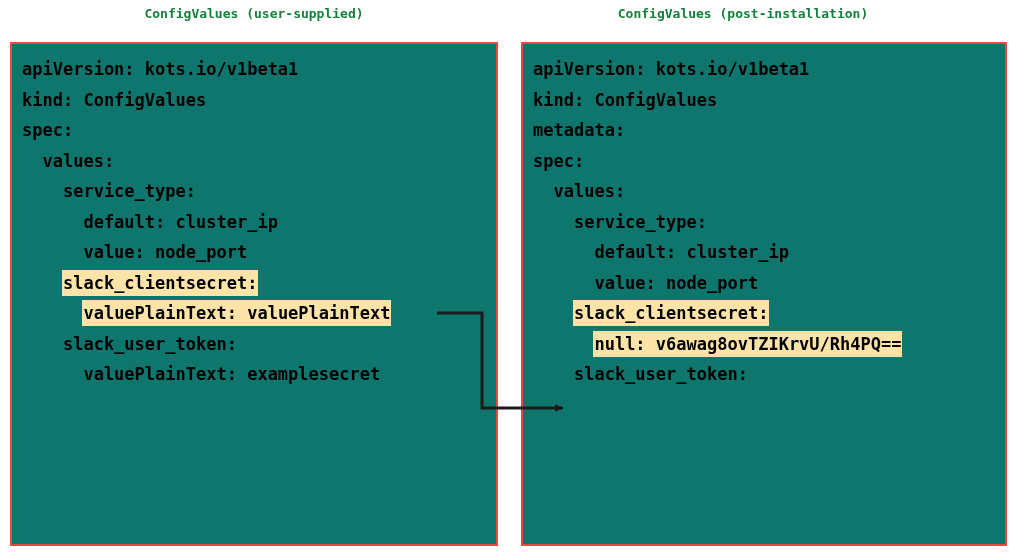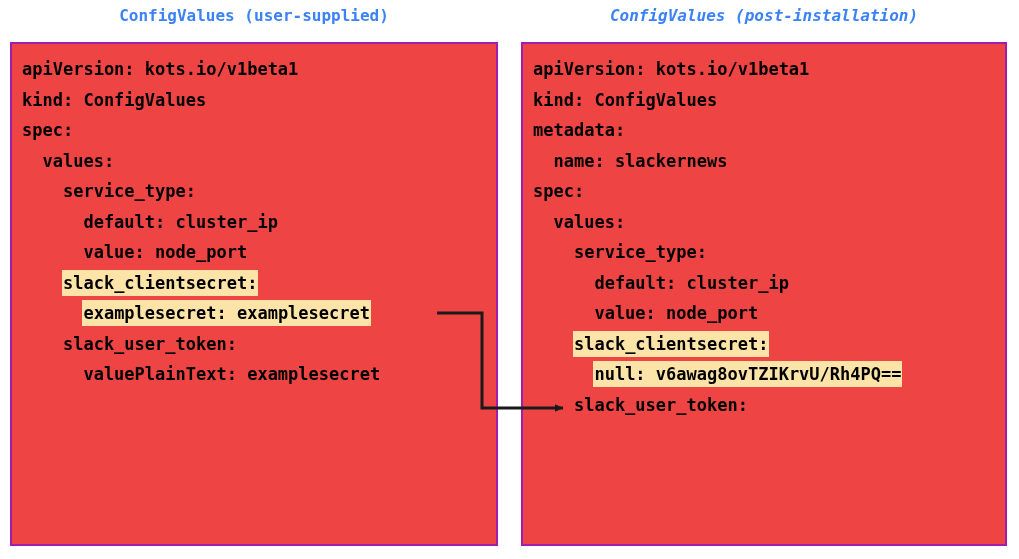--- a/index.html
+++ b/index.html
@@ -18,40 +18,39 @@
     position: absolute;
     left: 0;
     top: 0;
     width: 1019px;
     height: 559px;
   }
   .panel-title {
     position: absolute;
     top: 6px;
     font-family: "DejaVu Sans Mono", "Liberation Mono", monospace;
-    font-size: 16px;
+    font-size: 13px;
     font-weight: bold;
-    color: #3b82f6;
+    color: #15803d;
     letter-spacing: 0px;
     white-space: nowrap;
     text-align: center;
   }
   #title-left {
     left: 10px;
     width: 488px;
   }
   #title-right {
-    left: 521px;
+    left: 500px;
     width: 486px;
-    font-style: italic;
   }
   .yaml-box {
     position: absolute;
-    background: #ef4444;
-    border: 2px solid #a21caf;
+    background: #0f766e;
+    border: 2px solid #ef4444;
     box-sizing: border-box;
     overflow: hidden;
   }
   #box-left {
     left: 10px;
     top: 42px;
     width: 488px;
     height: 504px;
   }
   #box-right {
@@ -102,34 +101,33 @@
   <div class="yaml-box" id="box-left">
     <div class="yaml-body" id="left-body">
         <div class="yaml-line"><span class="seg">apiVersion: kots.io/v1beta1</span></div>
         <div class="yaml-line"><span class="seg">kind: ConfigValues</span></div>
         <div class="yaml-line"><span class="seg">spec:</span></div>
         <div class="yaml-line"><span class="seg">  values:</span></div>
         <div class="yaml-line"><span class="seg">    service_type:</span></div>
         <div class="yaml-line"><span class="seg">      default: cluster_ip</span></div>
         <div class="yaml-line"><span class="seg">      value: node_port</span></div>
         <div class="yaml-line"><span class="seg">    </span><span class="seg hl">slack_clientsecret:</span></div>
-        <div class="yaml-line"><span class="seg">      </span><span class="seg hl">examplesecret: examplesecret</span></div>
+        <div class="yaml-line"><span class="seg">      </span><span class="seg hl">valuePlainText: valuePlainText</span></div>
         <div class="yaml-line"><span class="seg">    slack_user_token:</span></div>
         <div class="yaml-line"><span class="seg">      valuePlainText: examplesecret</span></div>
       </div>
   </div>
 
   <div class="panel-title" id="title-right">ConfigValues (post-installation)</div>
 
   <div class="yaml-box" id="box-right">
     <div class="yaml-body" id="right-body">
         <div class="yaml-line"><span class="seg">apiVersion: kots.io/v1beta1</span></div>
         <div class="yaml-line"><span class="seg">kind: ConfigValues</span></div>
         <div class="yaml-line"><span class="seg">metadata:</span></div>
-        <div class="yaml-line"><span class="seg">  name: slackernews</span></div>
         <div class="yaml-line"><span class="seg">spec:</span></div>
         <div class="yaml-line"><span class="seg">  values:</span></div>
         <div class="yaml-line"><span class="seg">    service_type:</span></div>
         <div class="yaml-line"><span class="seg">      default: cluster_ip</span></div>
         <div class="yaml-line"><span class="seg">      value: node_port</span></div>
         <div class="yaml-line"><span class="seg">    </span><span class="seg hl">slack_clientsecret:</span></div>
         <div class="yaml-line"><span class="seg">      </span><span class="seg hl">null: v6awag8ovTZIKrvU/Rh4PQ==</span></div>
         <div class="yaml-line"><span class="seg">    slack_user_token:</span></div>
       </div>
   </div>

